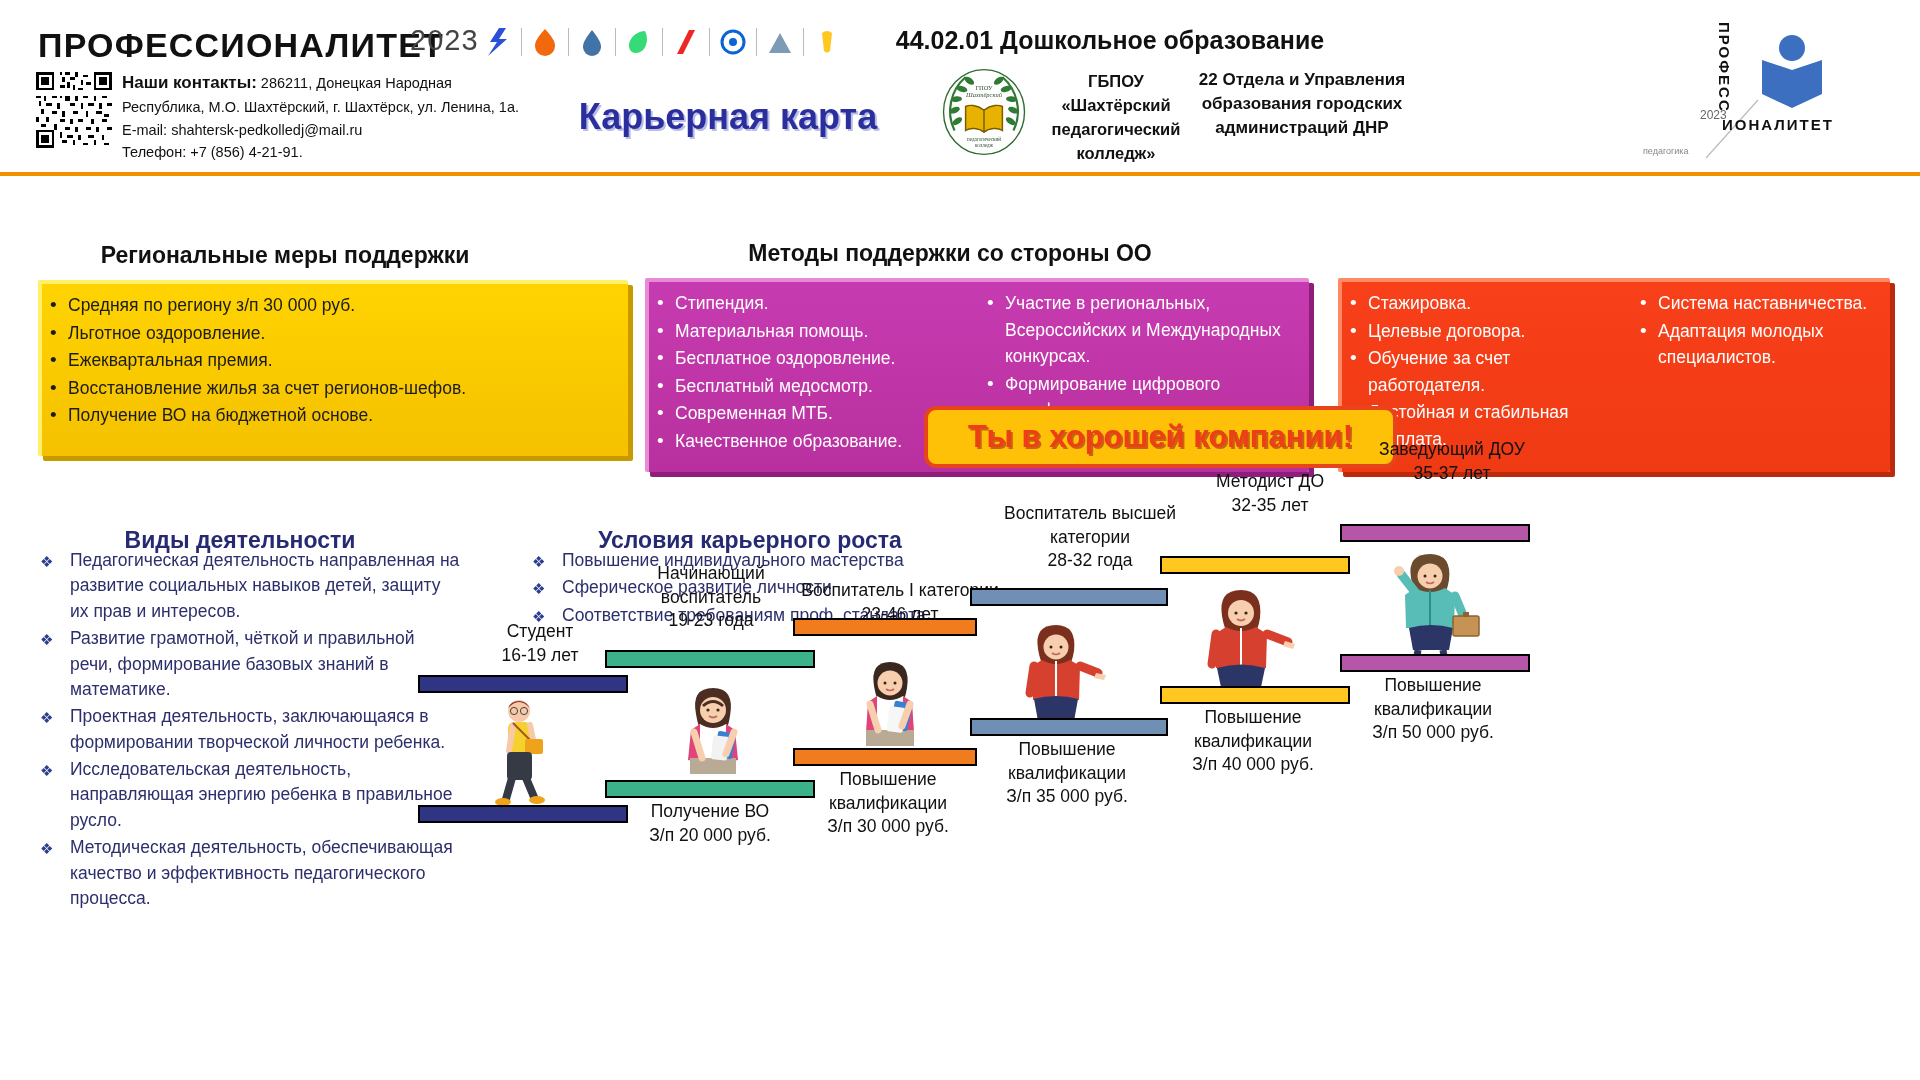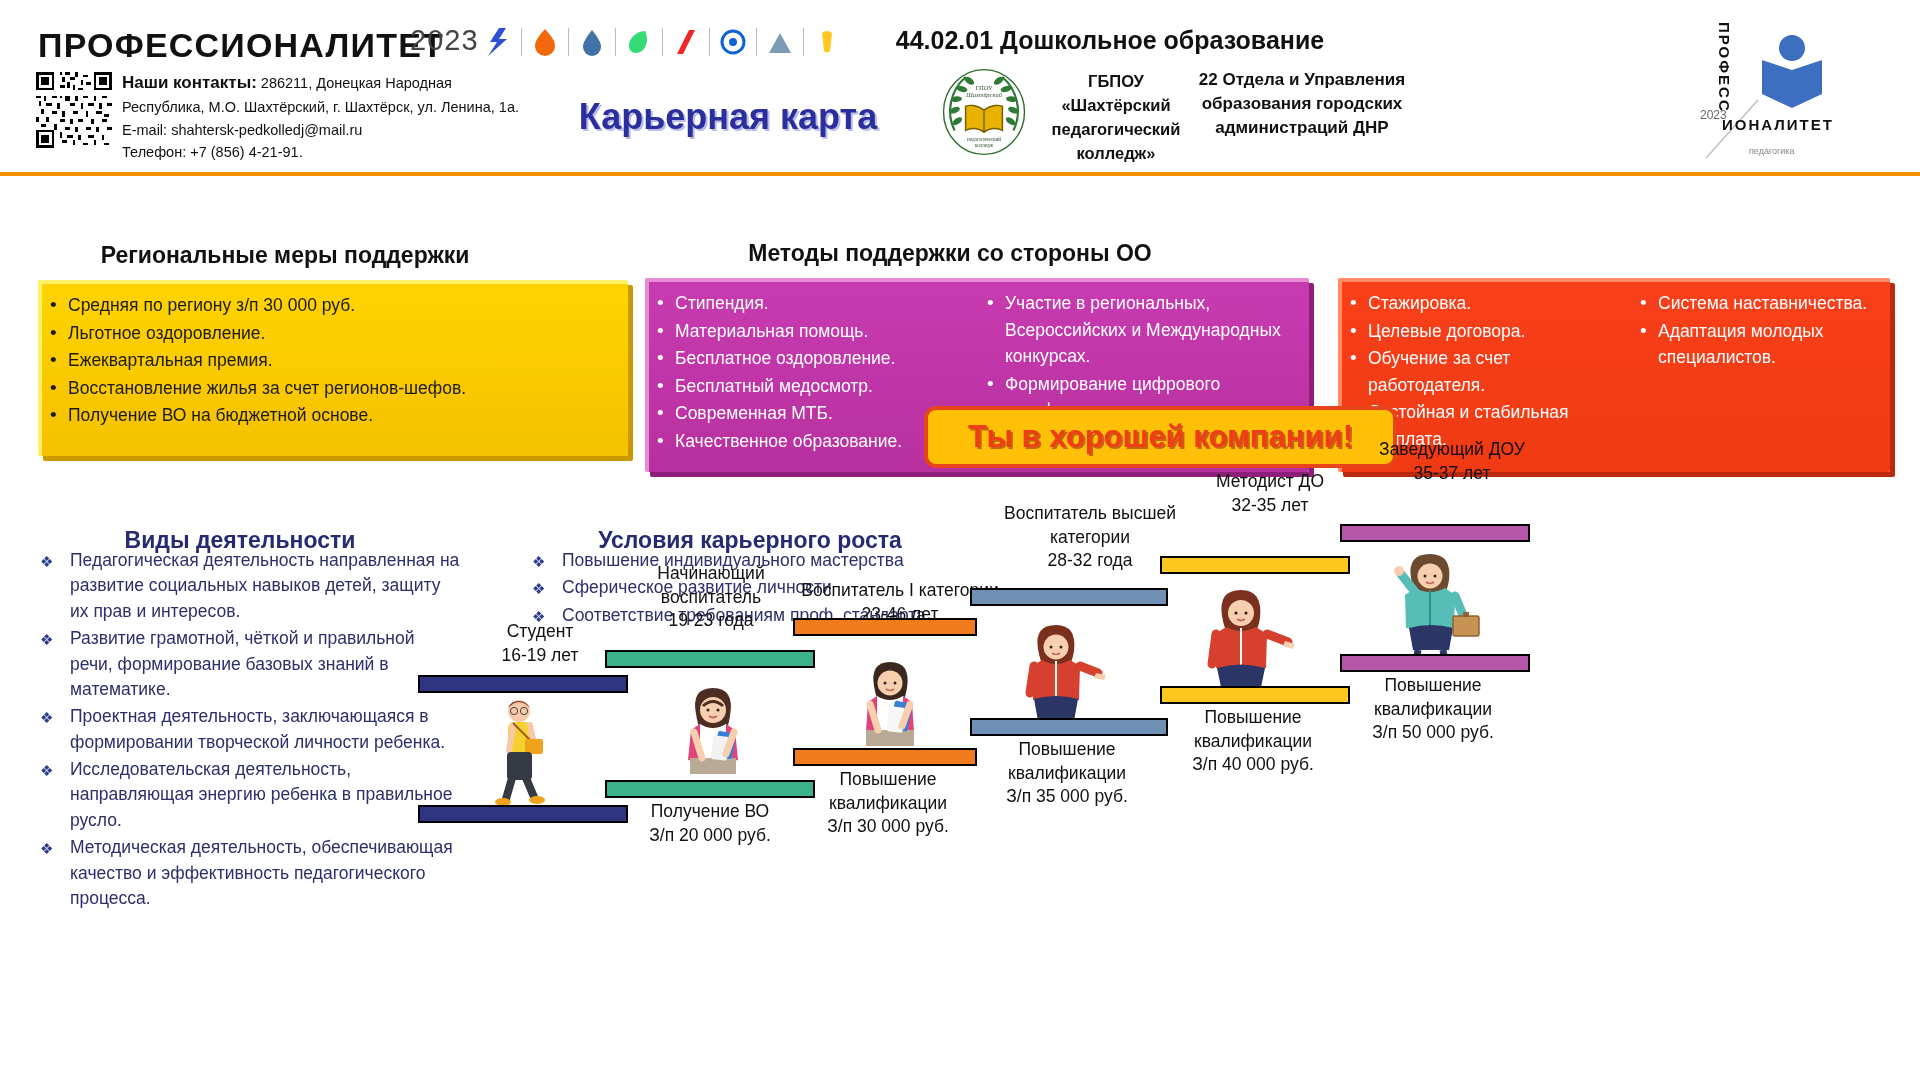--- a/index.html
+++ b/index.html
@@ -24,21 +24,21 @@
   .emblem{position:absolute;left:938px;top:66px;width:92px;height:92px;}
   .gbpou{position:absolute;left:1040px;top:70px;width:152px;text-align:center;font-size:16.5px;font-weight:bold;line-height:1.45;color:#111;}
   .depts{position:absolute;left:1196px;top:68px;width:212px;text-align:center;font-size:17px;font-weight:bold;line-height:1.42;color:#111;}
   .spec-code{position:absolute;left:790px;top:26px;width:640px;text-align:center;font-size:25px;font-weight:bold;color:#111;}
 
   .rt-logo{position:absolute;left:1700px;top:8px;width:200px;height:160px;}
   .rt-vert{position:absolute;left:1716px;top:22px;font-size:15px;font-weight:bold;letter-spacing:2px;color:#111;
      writing-mode:vertical-rl;}
   .rt-horiz{position:absolute;left:1722px;top:116px;font-size:15px;font-weight:bold;letter-spacing:2px;color:#111;}
   .rt-year{position:absolute;left:1700px;top:108px;font-size:12px;color:#666;}
-  .rt-caption{position:absolute;left:1749px;top:146px;font-size:9px;color:#888;}
+  .rt-caption{position:absolute;left:1643px;top:146px;font-size:9px;color:#888;}
 
   
   .sec-head{position:absolute;font-size:23px;font-weight:bold;color:#111;text-align:center;}
   .panel{position:absolute;border-radius:2px;}
   .panel .cols{display:flex;height:100%;}
   .panel ul{list-style:none;margin:0;padding:8px 0 0 0;}
   .panel li{position:relative;padding-left:26px;font-size:17.5px;line-height:1.52;margin-bottom:1px;}
   .panel li:before{content:"•";position:absolute;left:8px;top:-1px;font-size:19px;}
 
   .yellow{background:linear-gradient(#ffd300,#f5c100);border-top:4px solid #fff06a;border-left:4px solid #fff06a;

